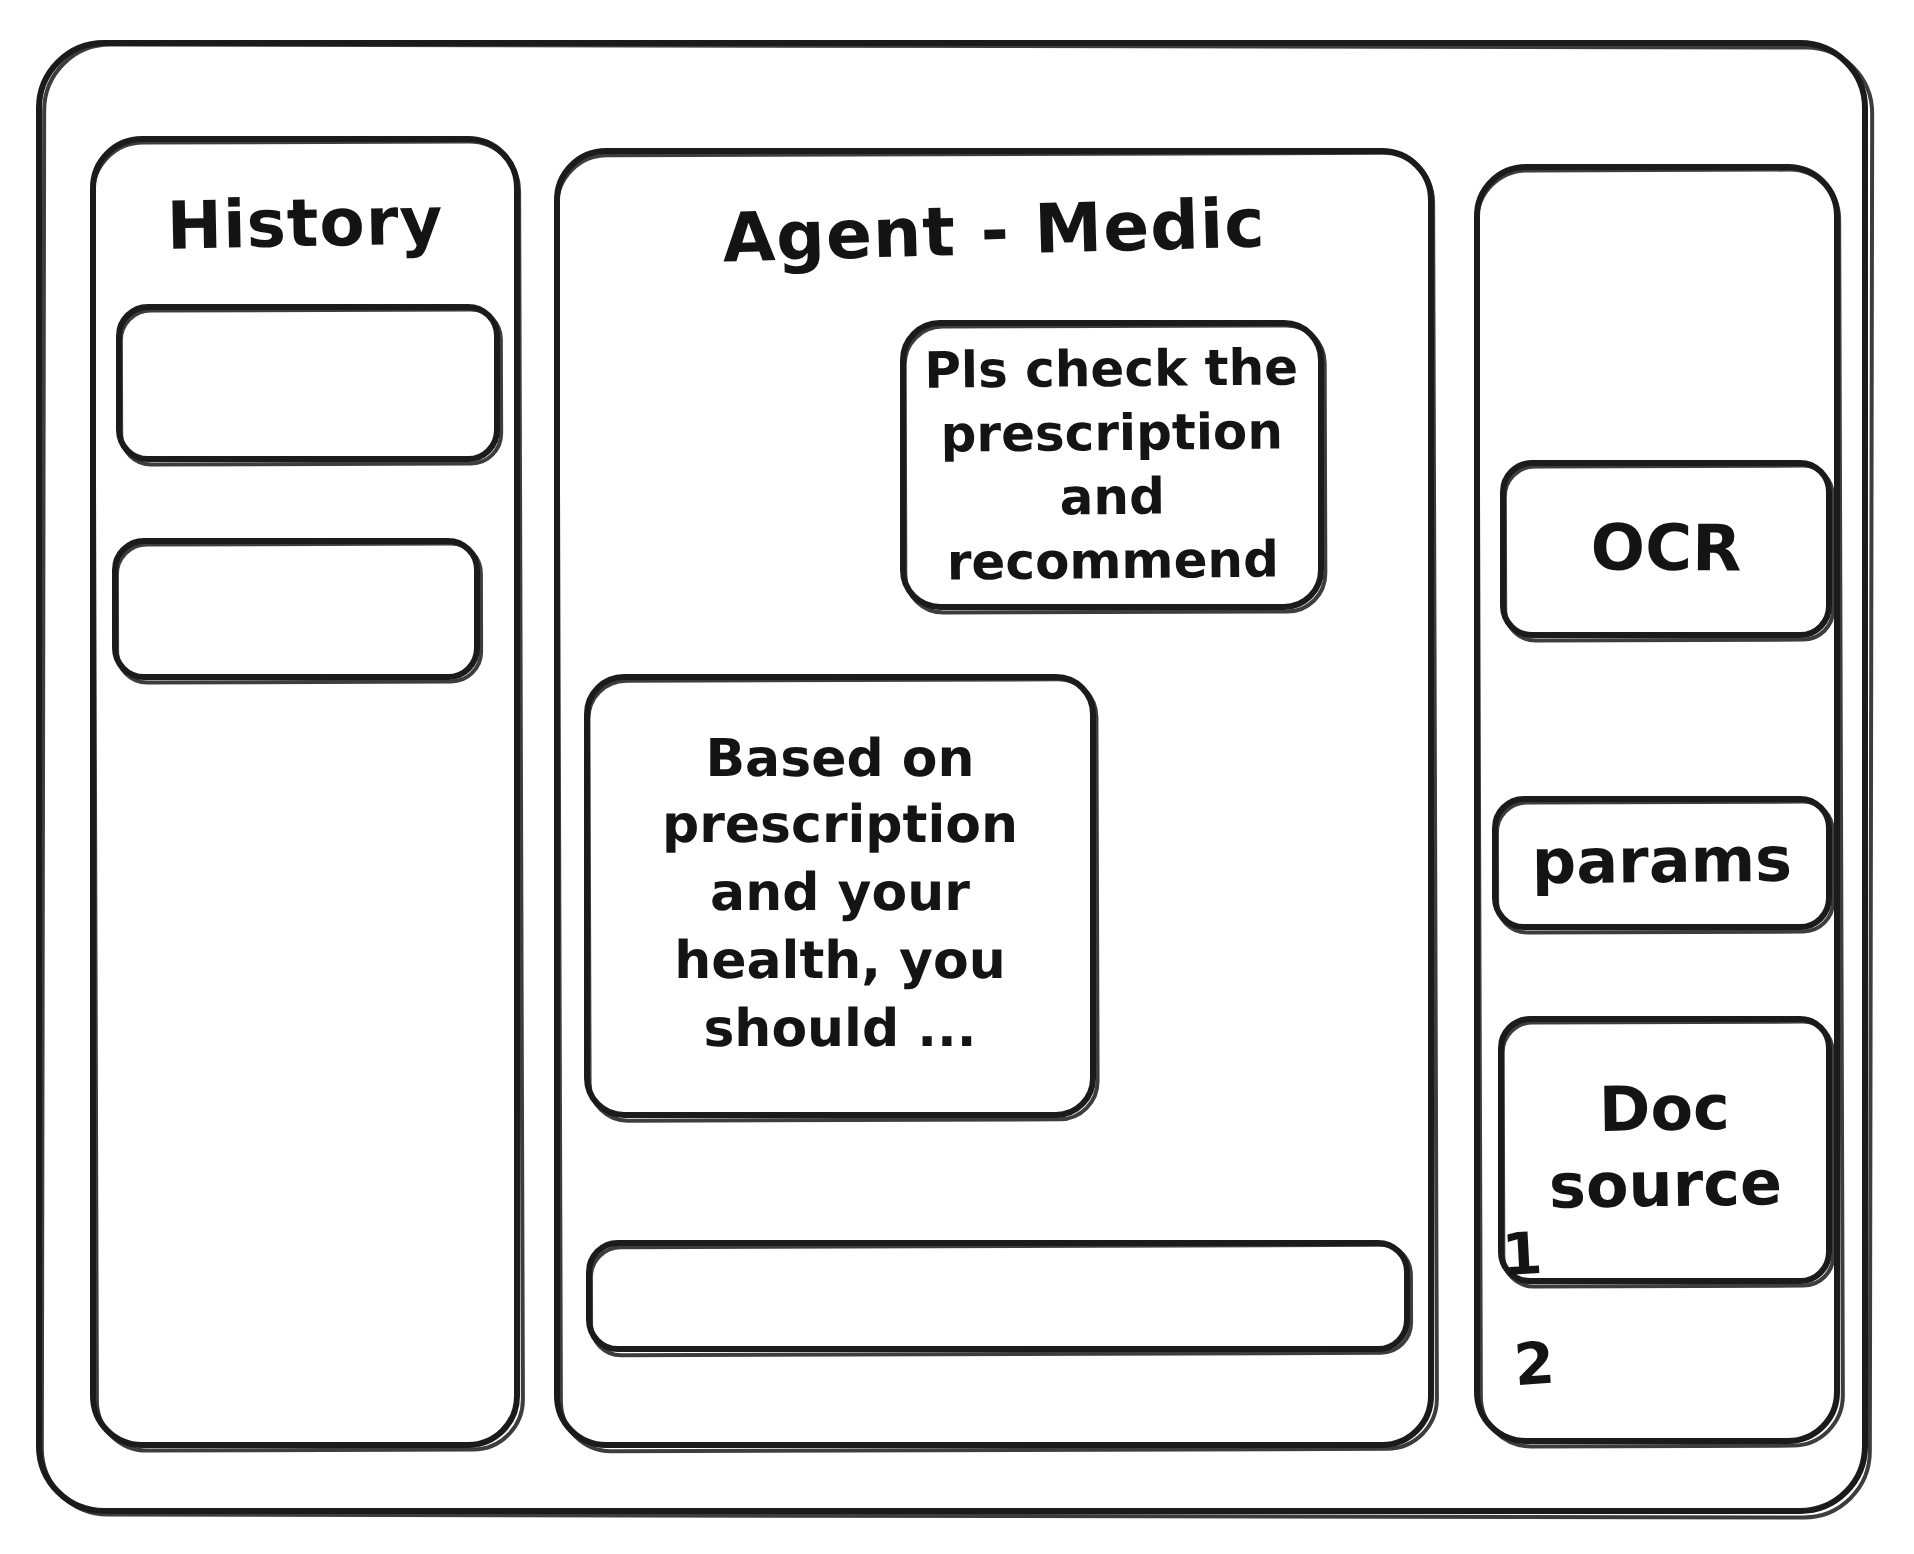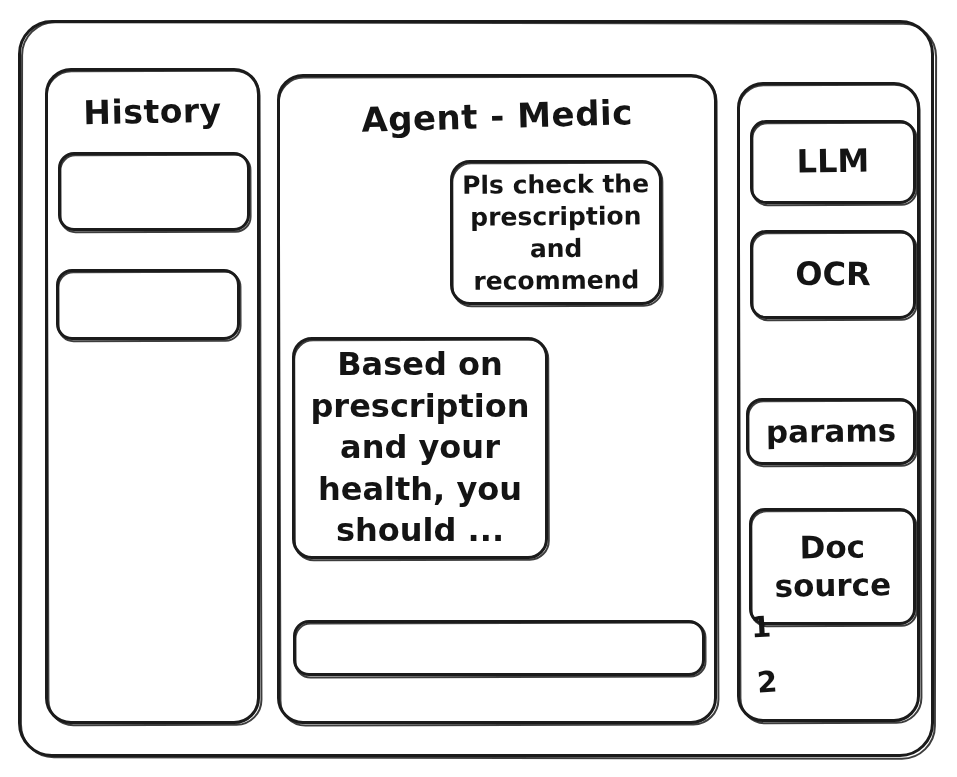--- a/index.html
+++ b/index.html
@@ -116,27 +116,27 @@
     font-size: 25px;
     font-weight: 600;
     line-height: 1.28;
     color: #141414;
     text-align: center;
     white-space: pre-line;
     pointer-events: none;
   }
 
   #user-bubble .bubble-text { transform: rotate(-0.5deg); font-size: 25px; }
-  #assistant-bubble .bubble-text { font-size: 32px; line-height: 1.3; }
+  #assistant-bubble .bubble-text { font-size: 26px; line-height: 1.3; }
 
   
   #tool-llm    { left: 750px; top: 120px; width: 166px; height: 84px; }
   #tool-ocr    { left: 750px; top: 230px; width: 166px; height: 89px; }
   #tool-params { left: 746px; top: 398px; width: 170px; height: 67px; }
-  #tool-doc    { left: 749px; top: 508px; width: 167px; height: 117px; }
+  #tool-doc    { left: 749px; top: 508px; width: 167px; height: 134px; }
 
   .tool-label {
     position: absolute;
     left: 0; top: 0;
     width: 100%; height: 100%;
     display: flex;
     align-items: center;
     justify-content: center;
     box-sizing: border-box;
     padding: 2px 6px;
@@ -221,25 +221,20 @@
     <div class="ln1"></div>
       <div class="ln2"></div>
     <span class="bubble-text"></span>
   </div>
 
   <div class="sketch r-lg" id="tools-panel">
     <div class="ln1"></div>
       <div class="ln2"></div>
   </div>
 
-  <div class="sketch r-sm" id="tool-llm">
-    <div class="ln1"></div>
-      <div class="ln2"></div>
-    <span class="tool-label">LLM</span>
-  </div>
 
   <div class="sketch r-sm" id="tool-params">
     <div class="ln1"></div>
       <div class="ln2"></div>
     <span class="tool-label">params</span>
   </div>
 
   <div class="sketch r-sm" id="tool-ocr">
     <div class="ln1"></div>
       <div class="ln2"></div>

